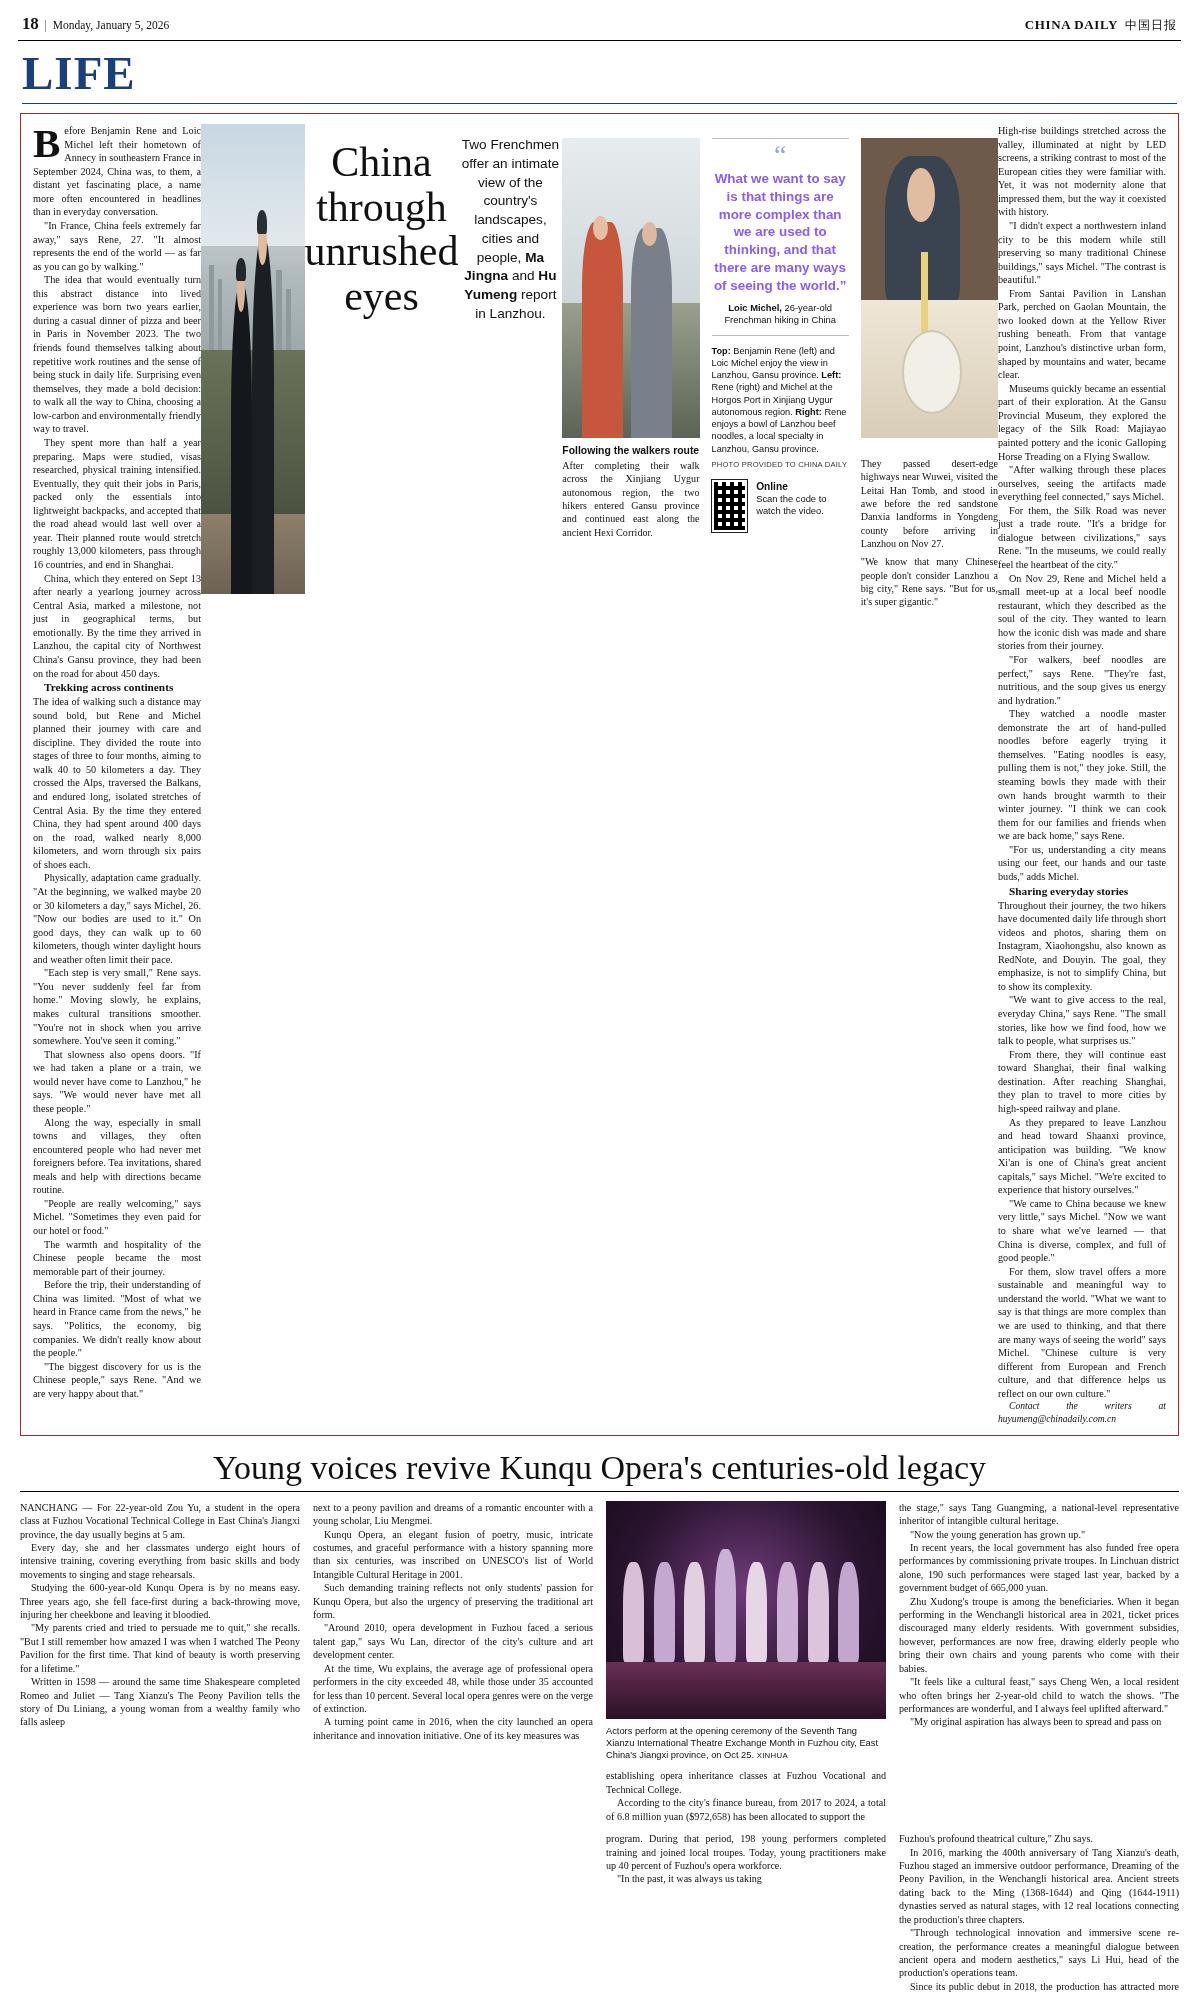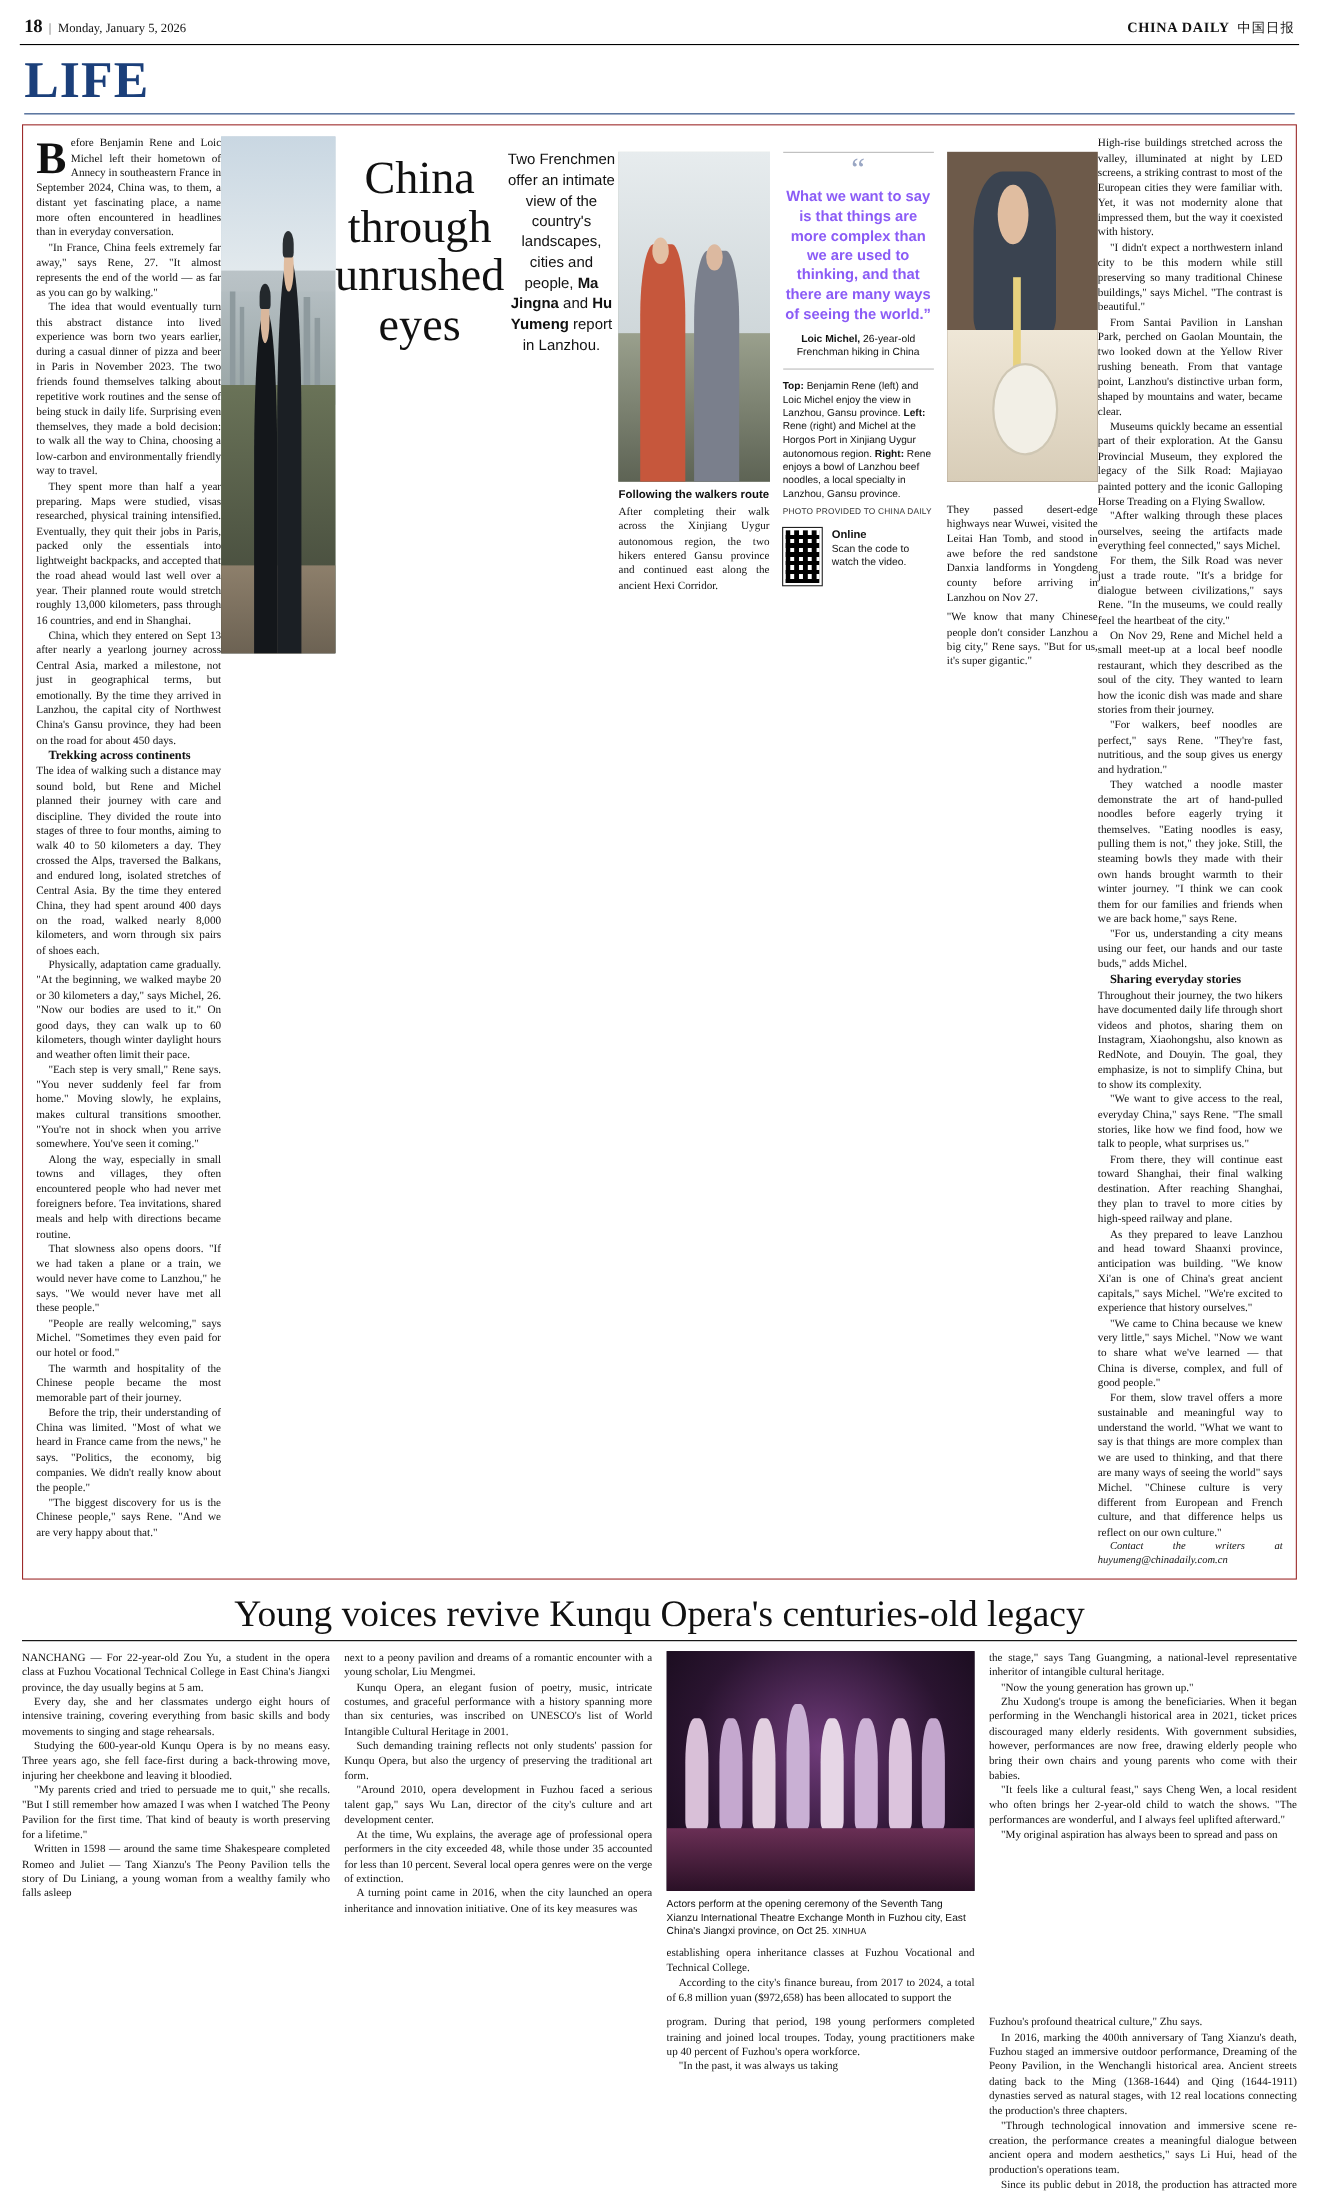--- a/index.html
+++ b/index.html
@@ -200,22 +200,22 @@
       <div class="col">
         <p class="first dropcap">Before Benjamin Rene and Loic Michel left their hometown of Annecy in southeastern France in September 2024, China was, to them, a distant yet fascinating place, a name more often encountered in headlines than in everyday conversation.</p>
         <p>"In France, China feels extremely far away," says Rene, 27. "It almost represents the end of the world — as far as you can go by walking."</p>
         <p>The idea that would eventually turn this abstract distance into lived experience was born two years earlier, during a casual dinner of pizza and beer in Paris in November 2023. The two friends found themselves talking about repetitive work routines and the sense of being stuck in daily life. Surprising even themselves, they made a bold decision: to walk all the way to China, choosing a low-carbon and environmentally friendly way to travel.</p>
         <p>They spent more than half a year preparing. Maps were studied, visas researched, physical training intensified. Eventually, they quit their jobs in Paris, packed only the essentials into lightweight backpacks, and accepted that the road ahead would last well over a year. Their planned route would stretch roughly 13,000 kilometers, pass through 16 countries, and end in Shanghai.</p>
         <p>China, which they entered on Sept 13 after nearly a yearlong journey across Central Asia, marked a milestone, not just in geographical terms, but emotionally. By the time they arrived in Lanzhou, the capital city of Northwest China's Gansu province, they had been on the road for about 450 days.</p>
         <p class="subhead">Trekking across continents</p>
         <p class="first">The idea of walking such a distance may sound bold, but Rene and Michel planned their journey with care and discipline. They divided the route into stages of three to four months, aiming to walk 40 to 50 kilometers a day. They crossed the Alps, traversed the Balkans, and endured long, isolated stretches of Central Asia. By the time they entered China, they had spent around 400 days on the road, walked nearly 8,000 kilometers, and worn through six pairs of shoes each.</p>
         <p>Physically, adaptation came gradually. "At the beginning, we walked maybe 20 or 30 kilometers a day," says Michel, 26. "Now our bodies are used to it." On good days, they can walk up to 60 kilometers, though winter daylight hours and weather often limit their pace.</p>
         <p>"Each step is very small," Rene says. "You never suddenly feel far from home." Moving slowly, he explains, makes cultural transitions smoother. "You're not in shock when you arrive somewhere. You've seen it coming."</p>
+        <p>That slowness also opens doors. "If we had taken a plane or a train, we would never have come to Lanzhou," he says. "We would never have met all these people."</p>
         <p>Along the way, especially in small towns and villages, they often encountered people who had never met foreigners before. Tea invitations, shared meals and help with directions became routine.</p>
-        <p>That slowness also opens doors. "If we had taken a plane or a train, we would never have come to Lanzhou," he says. "We would never have met all these people."</p>
         <p>"People are really welcoming," says Michel. "Sometimes they even paid for our hotel or food."</p>
         <p>The warmth and hospitality of the Chinese people became the most memorable part of their journey.</p>
         <p>Before the trip, their understanding of China was limited. "Most of what we heard in France came from the news," he says. "Politics, the economy, big companies. We didn't really know about the people."</p>
         <p>"The biggest discovery for us is the Chinese people," says Rene. "And we are very happy about that."</p>
       </div>
 
       <div class="center-block">
         <div class="hero-img">
           <div class="sky"></div>
           <div class="city"></div>
@@ -358,20 +358,21 @@
       </div>
       <div class="s2col" style="margin-top:8px">
         <p class="first">establishing opera inheritance classes at Fuzhou Vocational and Technical College.</p>
         <p>According to the city's finance bureau, from 2017 to 2024, a total of 6.8 million yuan ($972,658) has been allocated to support the</p>
       </div>
     </div>
 
     <div class="s2col">
       <p class="first">the stage," says Tang Guangming, a national-level representative inheritor of intangible cultural heritage.</p>
       <p>"Now the young generation has grown up."</p>
+      <p>In recent years, the local government has also funded free opera performances by commissioning private troupes. In Linchuan district alone, 190 such performances were staged last year, backed by a government budget of 665,000 yuan.</p>
       <p>Zhu Xudong's troupe is among the beneficiaries. When it began performing in the Wenchangli historical area in 2021, ticket prices discouraged many elderly residents. With government subsidies, however, performances are now free, drawing elderly people who bring their own chairs and young parents who come with their babies.</p>
       <p>"It feels like a cultural feast," says Cheng Wen, a local resident who often brings her 2-year-old child to watch the shows. "The performances are wonderful, and I always feel uplifted afterward."</p>
       <p>"My original aspiration has always been to spread and pass on</p>
     </div>
   </div>
 
   <div class="story2-grid" style="margin-top:9px">
     <div class="s2col"></div>
     <div class="s2col"></div>
     <div class="s2col">

